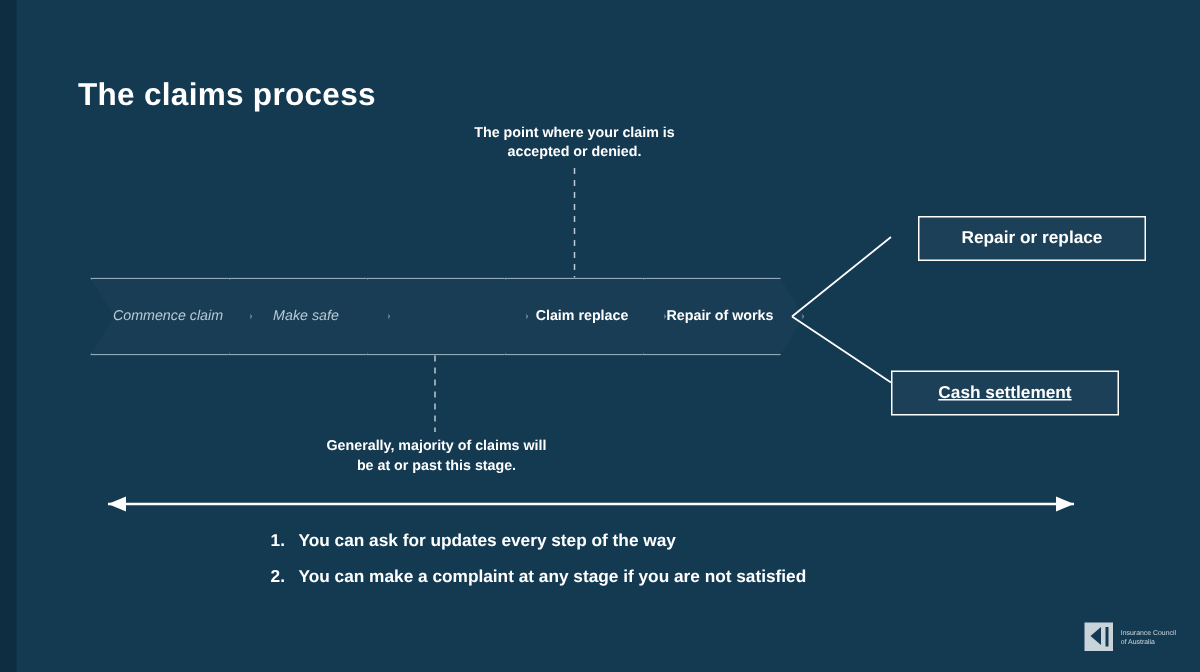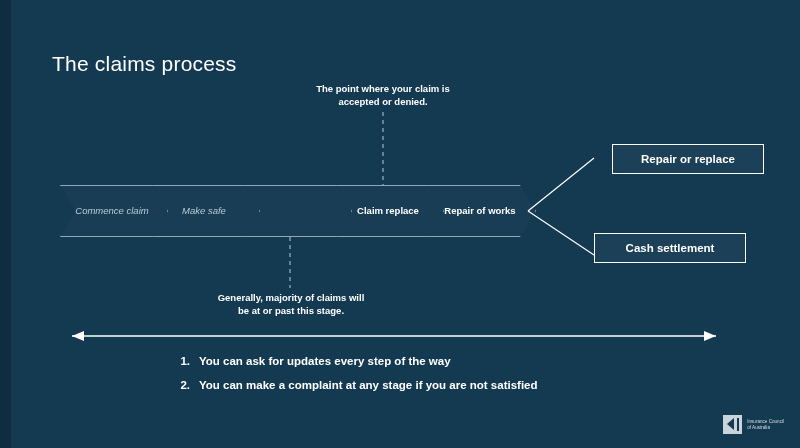--- a/index.html
+++ b/index.html
@@ -23,21 +23,21 @@
     width: 11px;
     height: 448px;
     background: #0e2d41;
   }
   .title {
     position: absolute;
     left: 52px;
     top: 52px;
     color: #ffffff;
     font-size: 21px;
-    font-weight: normal;
+    font-weight: bold;
     letter-spacing: 0.2px;
   }
 
   
   .chevrons {
     position: absolute;
     left: 60px;
     top: 185px;
     height: 52px;
   }
@@ -88,21 +88,21 @@
     border: 1px solid #ffffff;
     color: #ffffff;
     font-size: 11.5px;
     font-weight: bold;
     display: flex;
     align-items: center;
     justify-content: center;
     background: rgba(255,255,255,0.03);
   }
   #outcome-0 { left: 594px; top: 144px; margin-left: 18px; }
-  #outcome-1 { left: 594px; top: 233px; }
+  #outcome-1 { left: 594px; top: 247px; text-decoration: underline; }
 
   
   svg.overlay {
     position: absolute;
     left: 0; top: 0;
     width: 800px; height: 448px;
     pointer-events: none;
   }
 
   

